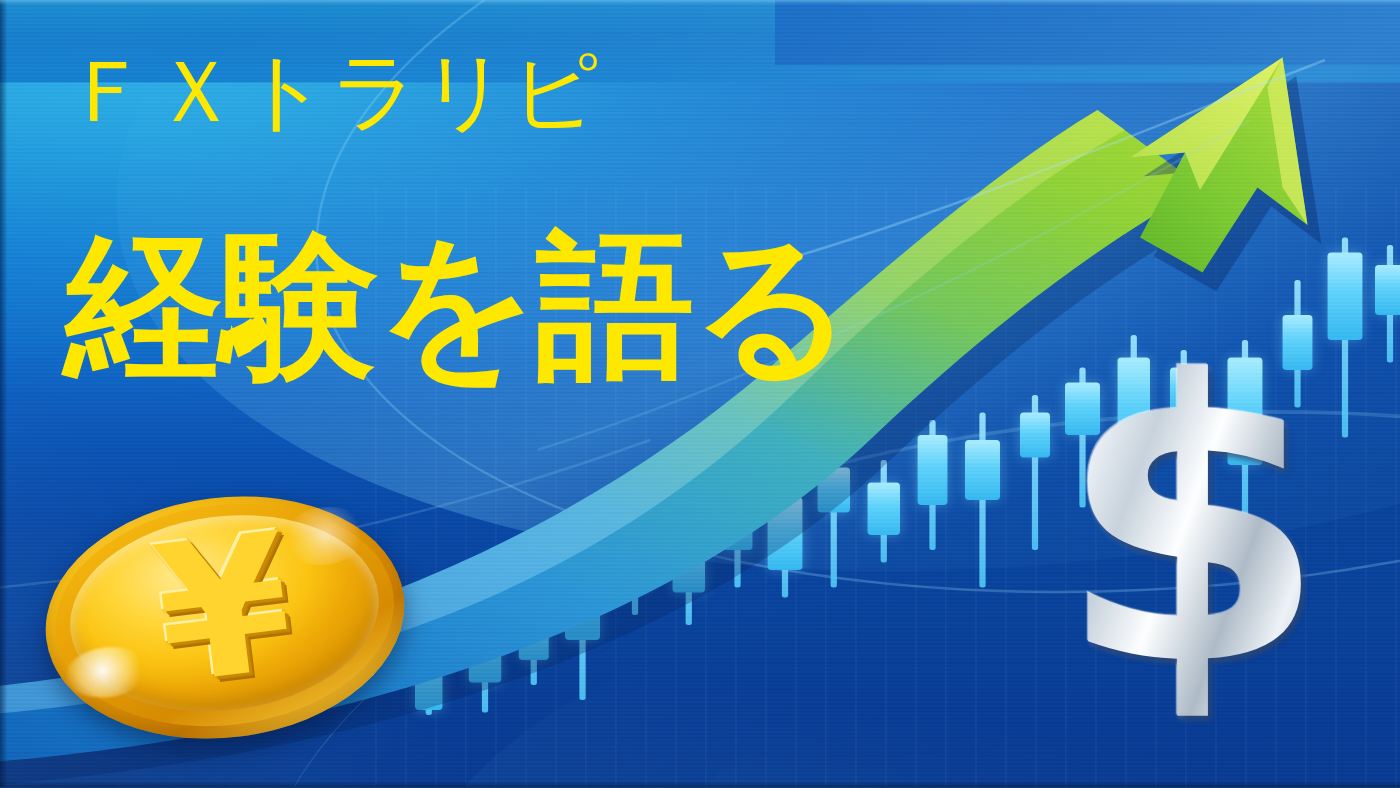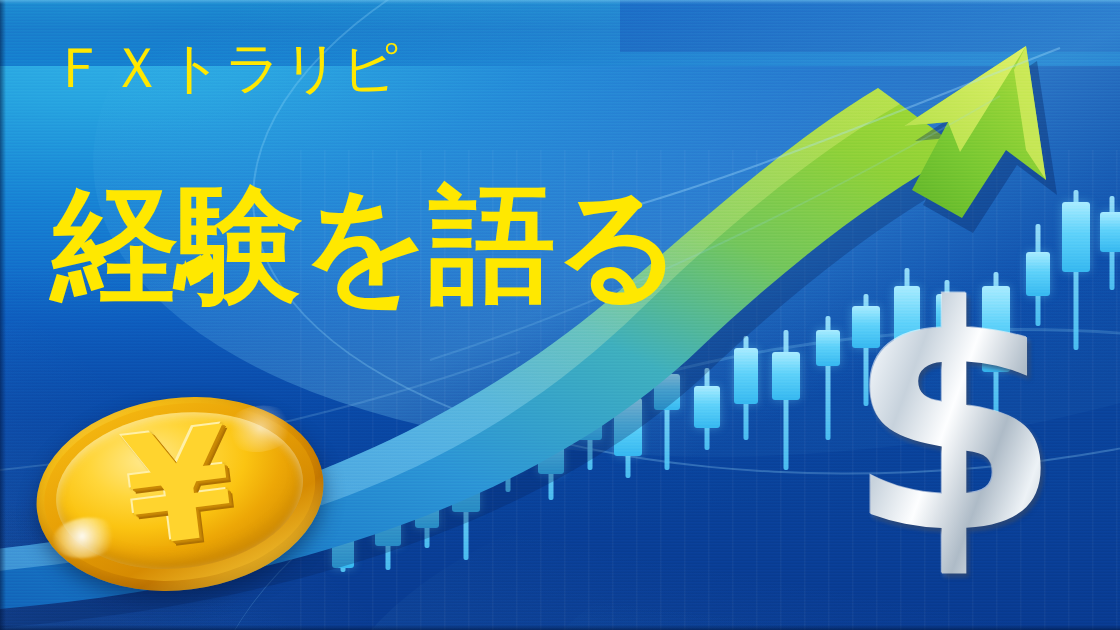--- a/index.html
+++ b/index.html
@@ -101,21 +101,21 @@
   .dollar .glyph{font-size:310px;line-height:1;font-weight:bold;
     font-family:"DejaVu Sans",sans-serif;
     background:linear-gradient(110deg,#FFFFFF 0%,#F2F6FA 16%,#C7D2DC 32%,#FDFEFF 48%,#AEBBC7 66%,#EDF2F6 80%,#93A3B1 100%);
     -webkit-background-clip:text;background-clip:text;color:transparent;
     filter:drop-shadow(3px 4px 2px rgba(0,25,70,.55)) drop-shadow(-1px -1px 0 rgba(255,255,255,.6));
     position:absolute;left:-14px;top:-86px;}
 
   
   .headline{position:absolute;left:0;top:0;width:720px;z-index:40;}
   .line1{position:absolute;left:52px;top:40px;
-    font-size:56px;line-height:1;color:#FFE800;letter-spacing:.02em;
+    font-size:69px;line-height:1;color:#FFE800;letter-spacing:.02em;
     font-family:"DejaVu Sans","Liberation Sans",sans-serif;
     white-space:nowrap;}
   .line2{position:absolute;left:52px;top:182px;
     font-size:126px;line-height:1;color:#FFE800;font-weight:bold;letter-spacing:-.01em;
     font-family:"DejaVu Sans","Liberation Sans",sans-serif;
     white-space:nowrap;}
 </style>
 </head>
 <body>
 

